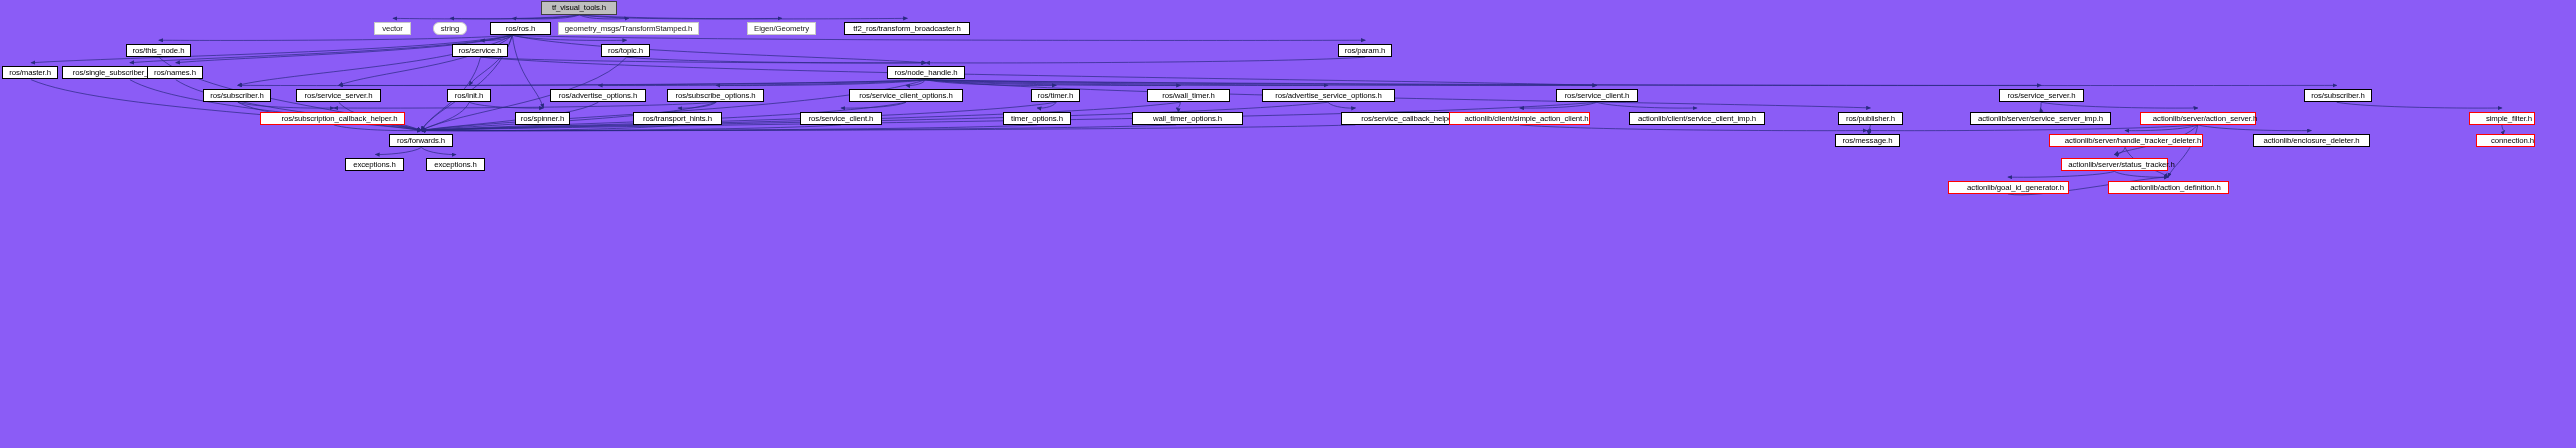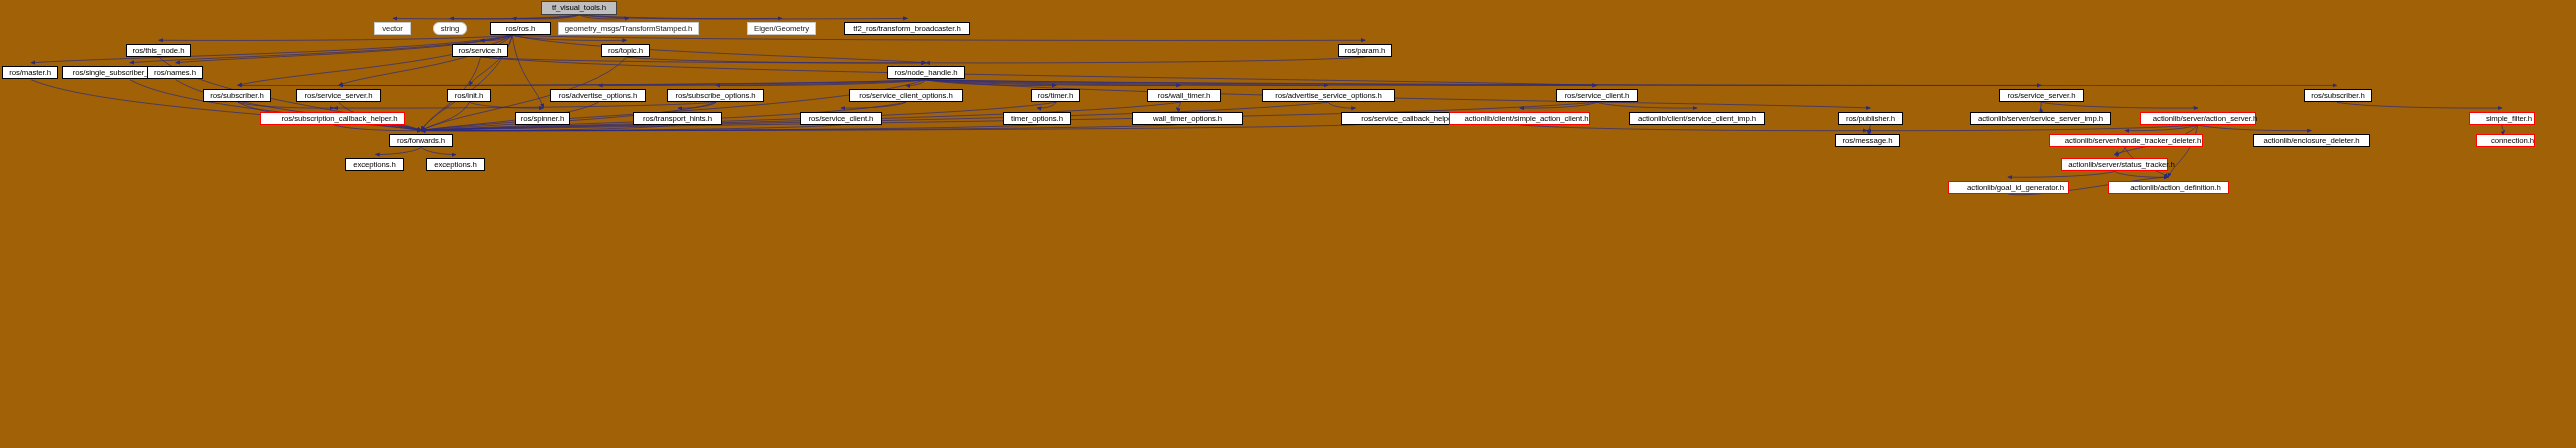--- a/index.html
+++ b/index.html
@@ -1,21 +1,21 @@
 <!DOCTYPE html>
 <html style="font-size:11.3px"><head>
 <meta charset="utf-8">
 <title>tf_visual_tools.h include dependency graph</title>
 <style>
   html,body{margin:0;padding:0;background:#ffffff;}
   #canvas{
     position:relative;
     width:2576px;
     height:448px;
-    background:#a16207;
+    background:#8b5cf6;
     font-family:"Liberation Sans", sans-serif;
     overflow:hidden;
   }
   svg#edges{
     position:absolute;
     left:0; top:0;
     width:2576px;
     height:448px;
     pointer-events:none;
   }
@@ -211,21 +211,21 @@
       </div>
       <div class="node" style="left: 667px; top: 89px; width: 97px;">
         <span class="node-label">ros/subscribe_options.h</span>
       </div>
       <div class="node" style="left: 849px; top: 89px; width: 114px;">
         <span class="node-label">ros/service_client_options.h</span>
       </div>
       <div class="node" style="left: 1031px; top: 89px; width: 49px;">
         <span class="node-label">ros/timer.h</span>
       </div>
-      <div class="node" style="left: 1147px; top: 89px; width: 74px;">
+      <div class="node" style="left: 1147px; top: 89px; width: 83px;">
         <span class="node-label">ros/wall_timer.h</span>
       </div>
       <div class="node" style="left: 1262px; top: 89px; width: 133px;">
         <span class="node-label">ros/advertise_service_options.h</span>
       </div>
       <div class="node" style="left: 1556px; top: 89px; width: 82px;">
         <span class="node-label">ros/service_client.h</span>
       </div>
       <div class="node" style="left: 1999px; top: 89px; width: 85px;">
         <span class="node-label">ros/service_server.h</span>

